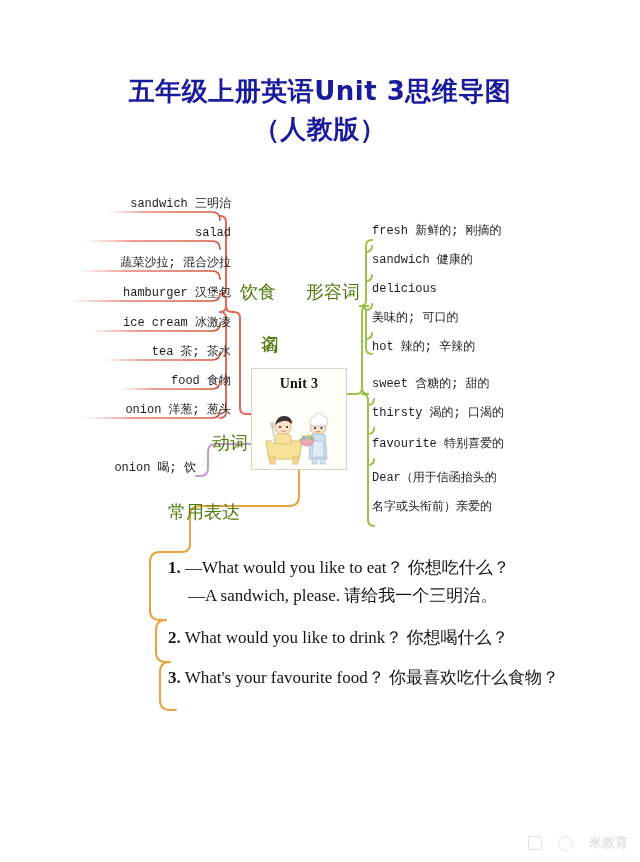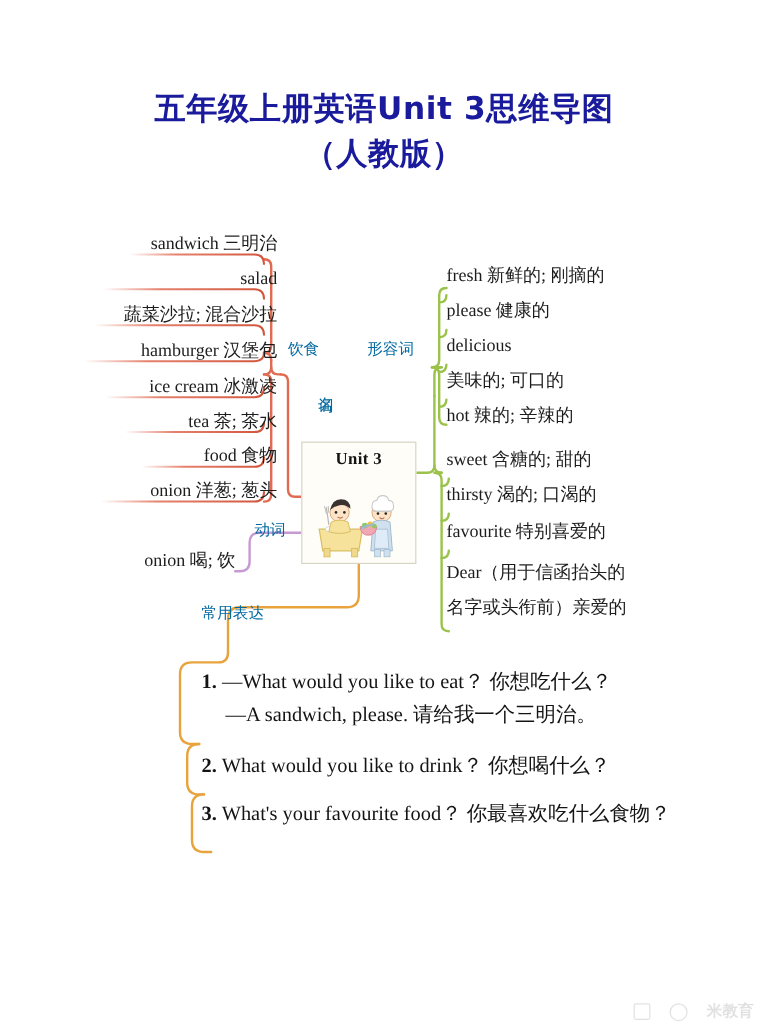--- a/index.html
+++ b/index.html
@@ -45,40 +45,40 @@
     left: 0; top: 0;
     width: 640px; height: 862px;
     pointer-events: none;
   }
 
   
   .node {
     position: absolute;
     white-space: nowrap;
     color: #1c1c1c;
-    font-family: Liberation Serif, serif;
-    font-size: 15px;
+    font-family: Liberation Mono, monospace;
+    font-size: 12px;
     line-height: 19px;
   }
 
   .left-node {
     text-align: right;
     transform: translateY(-50%);
   }
   .right-node {
     text-align: center;
     transform: translateY(-50%);
   }
 
   
   .branch-label {
     position: absolute;
-    color: #0369a1;
+    color: #4d7c0f;
     font-family: "DejaVu Sans", "Liberation Sans", sans-serif;
-    font-size: 13px;
+    font-size: 18px;
     line-height: 16px;
     white-space: nowrap;
     transform: translateY(-50%);
   }
   .branch-label.vertical {
     writing-mode: vertical-rl;
     text-orientation: upright;
     letter-spacing: 1px;
     transform: none;
   }
@@ -284,21 +284,21 @@
   <div class="branch-label" style="left:240px;top:292px">饮食</div>
   <div class="branch-label vertical" style="left:262px;top:320px">名词</div>
   <div class="branch-label" style="left:212px;top:443px">动词</div>
   <div class="branch-label" style="left:168px;top:512px">常用表达</div>
 
   <div class="node left-node" style="left:0;width:196px;top:468px">onion 喝; 饮</div>
 
   <div class="branch-label" style="left:306px;top:292px">形容词</div>
 
   <div class="node right-node" style="left:372px;top:231px">fresh 新鲜的; 刚摘的</div>
-  <div class="node right-node" style="left:372px;top:260px">please 健康的</div>
+  <div class="node right-node" style="left:372px;top:260px">sandwich 健康的</div>
   <div class="node right-node" style="left:372px;top:289px">delicious</div>
   <div class="node right-node" style="left:372px;top:318px">美味的; 可口的</div>
   <div class="node right-node" style="left:372px;top:347px">hot 辣的; 辛辣的</div>
   <div class="node right-node" style="left:372px;top:384px">sweet 含糖的; 甜的</div>
   <div class="node right-node" style="left:372px;top:413px">thirsty 渴的; 口渴的</div>
   <div class="node right-node" style="left:372px;top:478px">Dear（用于信函抬头的</div>
   <div class="node right-node" style="left:372px;top:444px">favourite 特别喜爱的</div>
   <div class="node right-node" style="left:372px;top:507px">名字或头衔前）亲爱的</div>
 
   <div class="hub">

